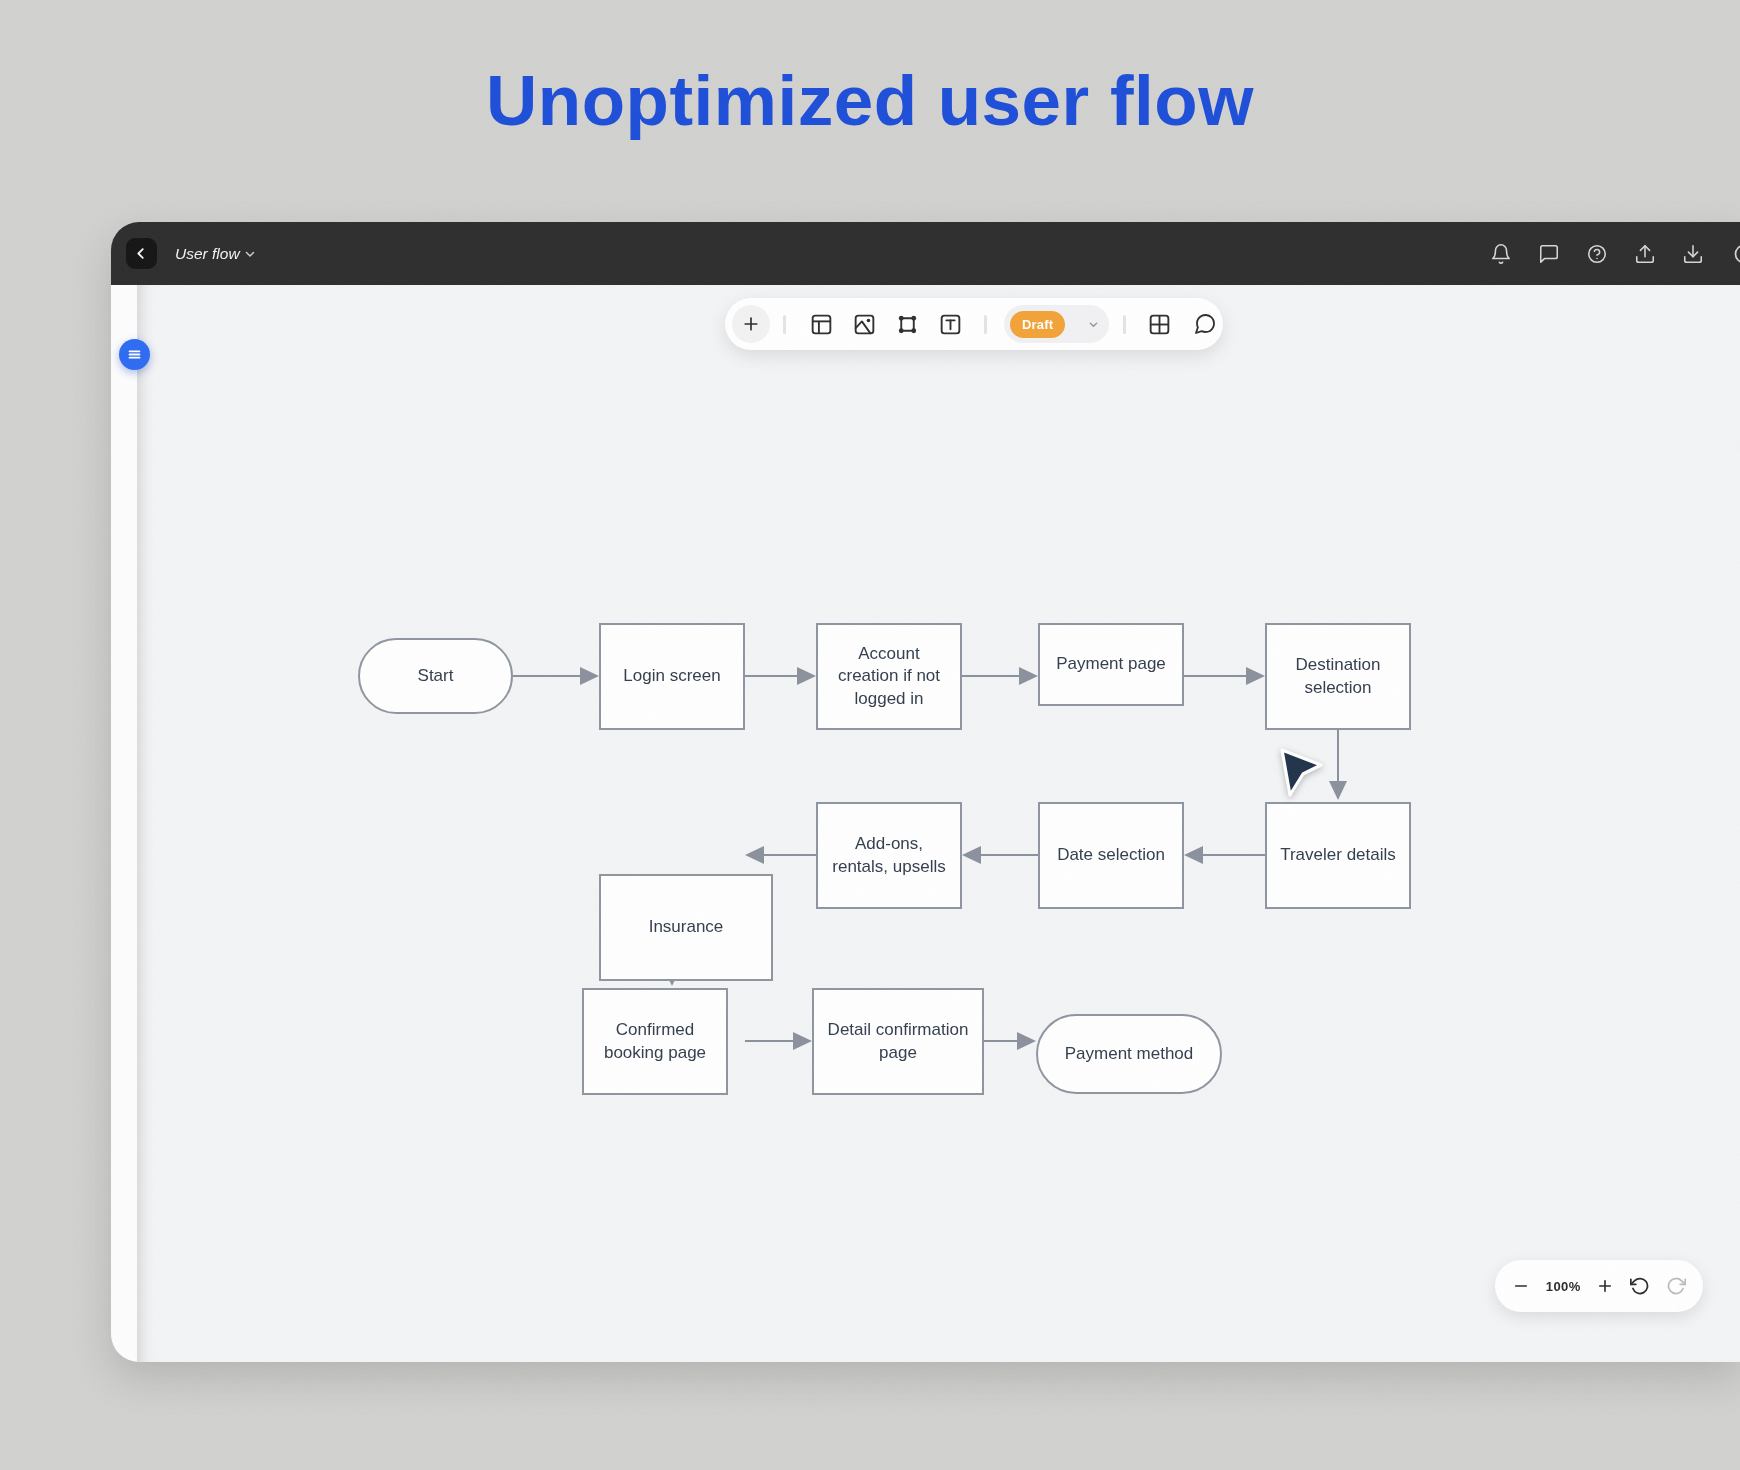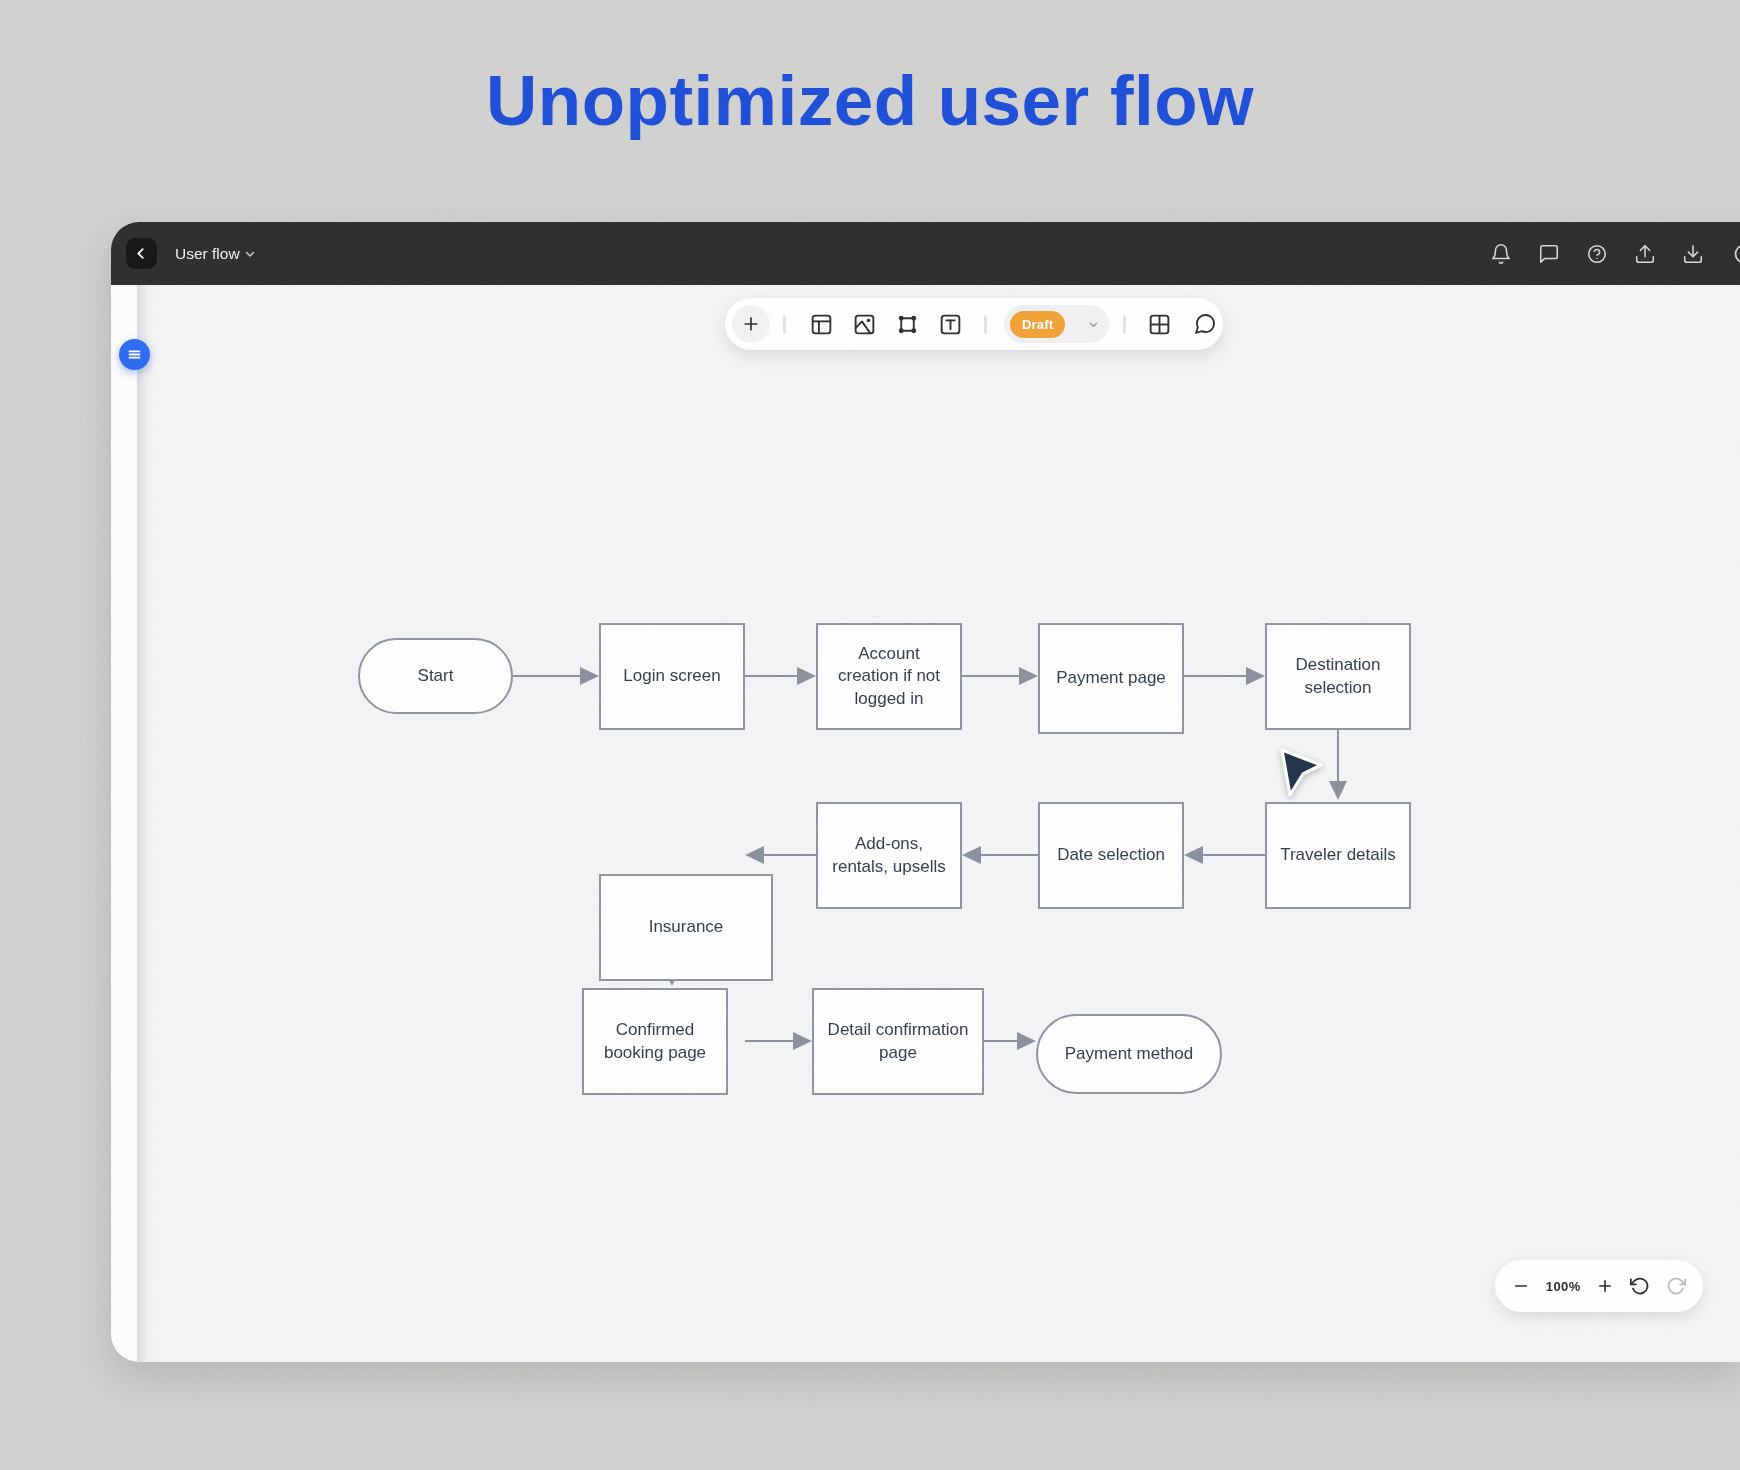--- a/index.html
+++ b/index.html
@@ -25,21 +25,21 @@
     position:absolute; left:0; top:0; right:0; height:63px;
     background:#2d2d2d; display:flex; align-items:center; padding-left:15px;
   }
   .back-btn {
     width:31px; height:31px; border:none; border-radius:9px;
     background:#141414; color:#f4f4f4; display:flex; align-items:center;
     justify-content:center; cursor:pointer; flex:0 0 auto;
   }
   .doc-title-wrap {
     display:flex; align-items:center; gap:4px; margin-left:18px;
-    color:#f2f2f2; font-size:15.5px; font-weight:500; cursor:pointer;
+    color:#f2f2f2; font-size:15.5px; font-weight:500; cursor:pointer;font-style:italic;
   }
   .doc-title-wrap .chev { color:#c9c9c9; display:flex; }
   .topbar-right {
     margin-left:auto; display:flex; align-items:center; gap:26px;
     color:#d6d6d6; height:100%;
   }
   .tb-icon { display:flex; align-items:center; justify-content:center;
     background:none; border:none; color:inherit; cursor:pointer; }
   
   .canvas {
@@ -307,21 +307,21 @@
 <div id="flow-nodes">
     <div class="node" style="left: 358px; top: 638px; width: 155px; height: 76px; border-radius: 38px;">
       <span>Start</span>
     </div>
     <div class="node" style="left: 599px; top: 623px; width: 146px; height: 107px;">
       <span>Login screen</span>
     </div>
     <div class="node" style="left: 816px; top: 623px; width: 146px; height: 107px;">
       <span>Account creation if not logged in</span>
     </div>
-    <div class="node" style="left: 1038px; top: 623px; width: 146px; height: 111px;">
+    <div class="node" style="left: 1038px; top: 623px; width: 146px; height: 83px;">
       <span>Payment page</span>
     </div>
     <div class="node" style="left: 1265px; top: 623px; width: 146px; height: 107px;">
       <span>Destination selection</span>
     </div>
     <div class="node" style="left: 1265px; top: 802px; width: 146px; height: 107px;">
       <span>Traveler details</span>
     </div>
     <div class="node" style="left: 1038px; top: 802px; width: 146px; height: 107px;">
       <span>Date selection</span>

